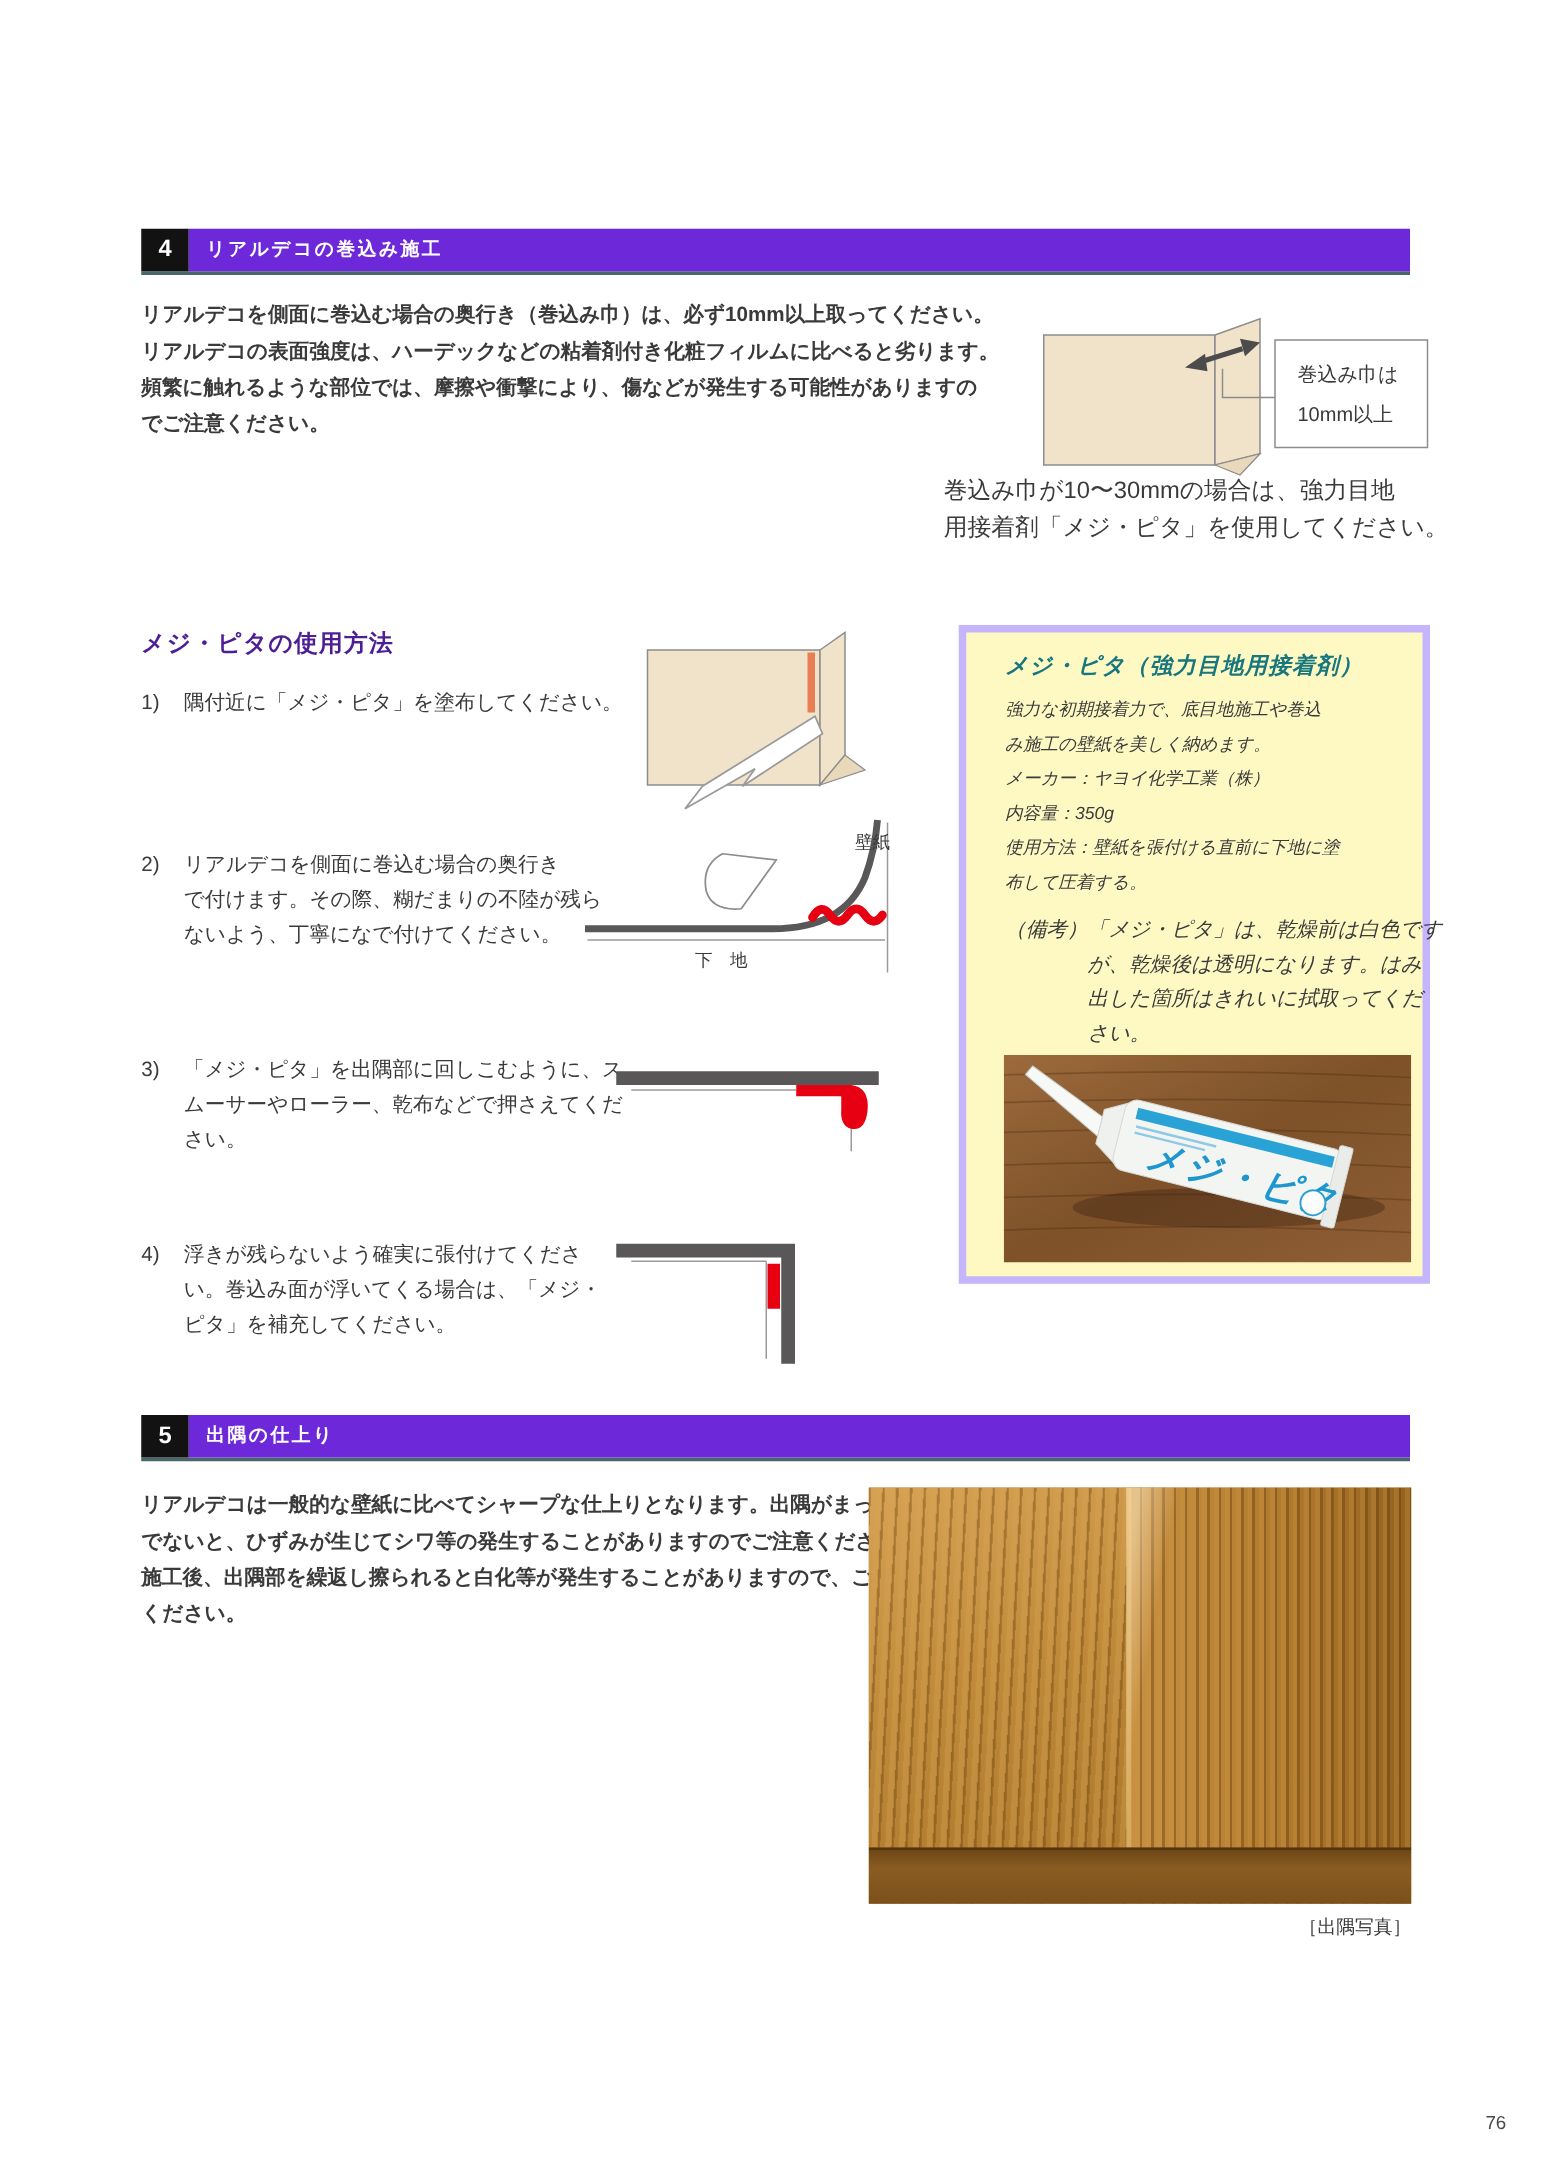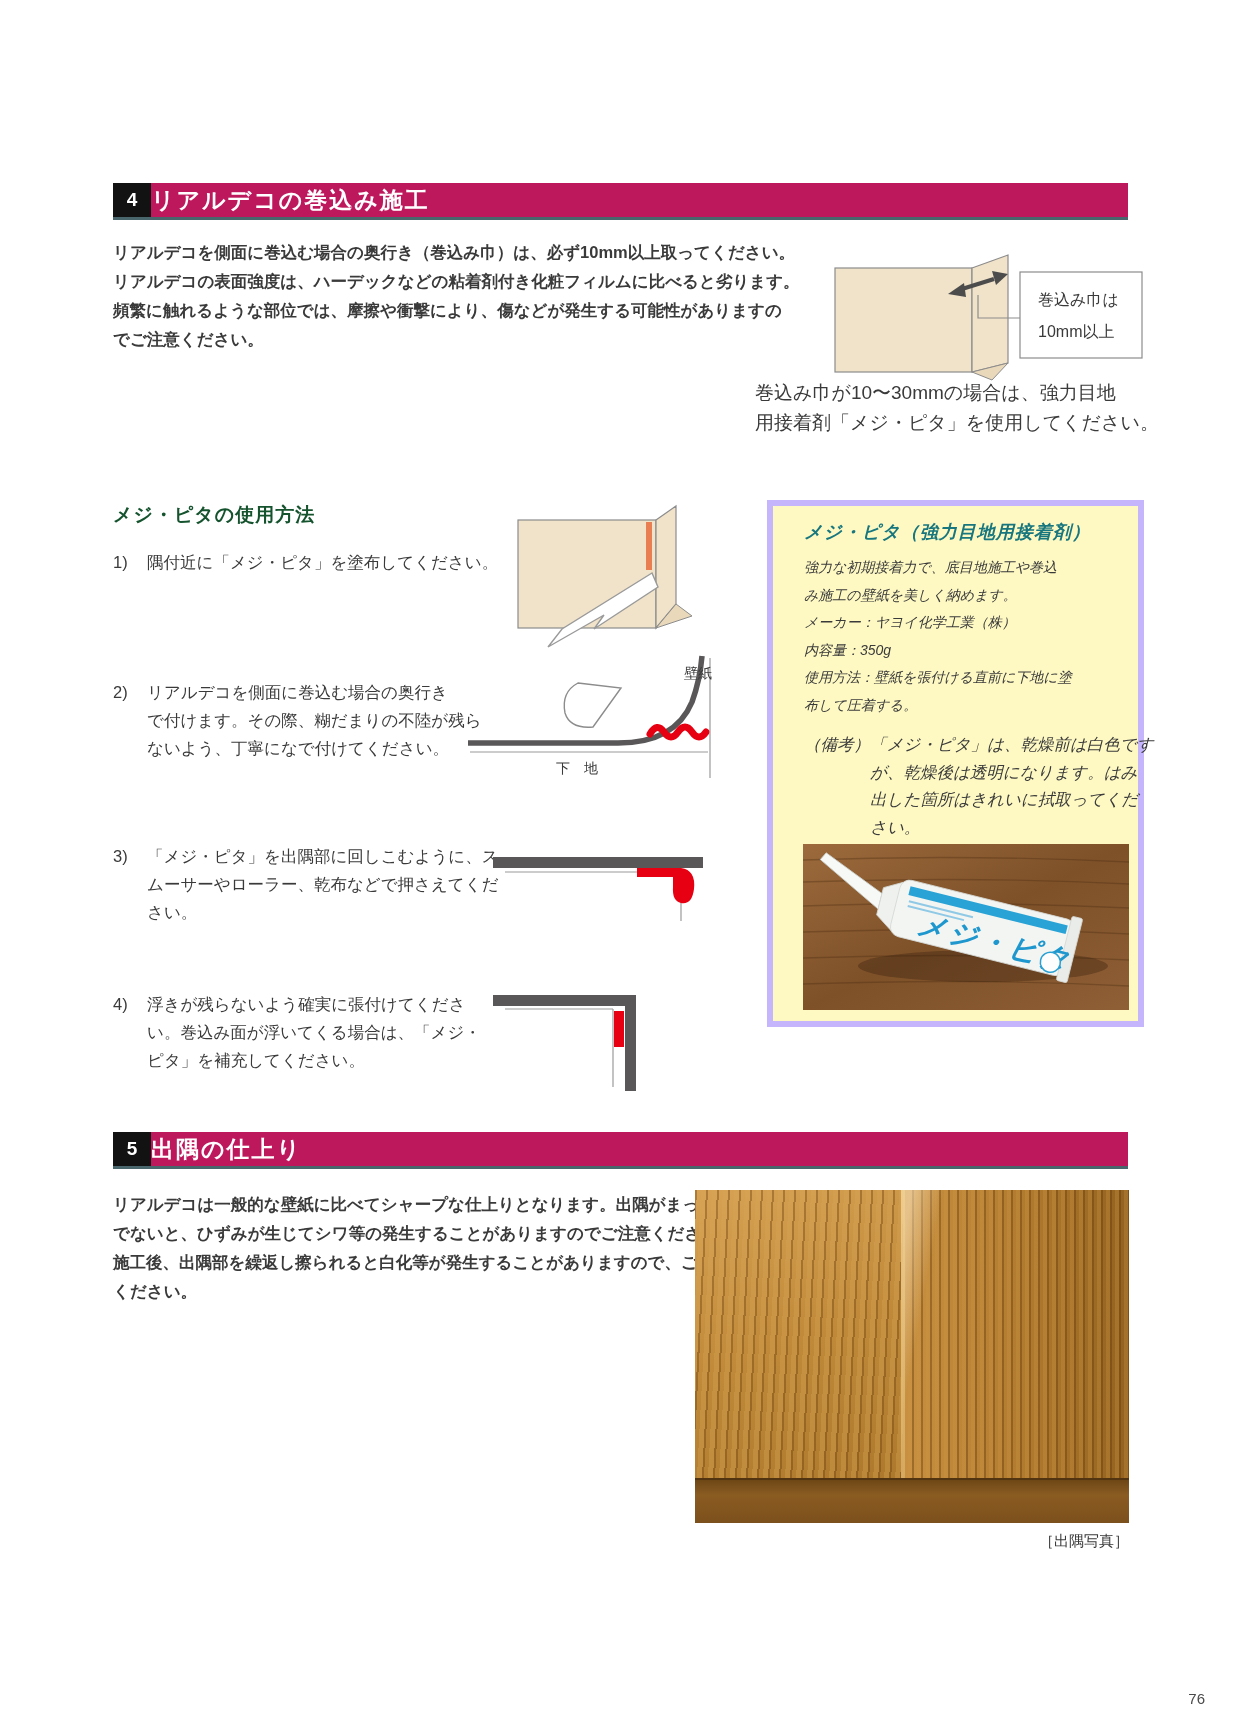--- a/index.html
+++ b/index.html
@@ -3,26 +3,26 @@
 <meta charset="utf-8">
 <style>
   html,body{margin:0;padding:0;background:#ffffff;}
   #page{position:relative;width:1240px;height:1736px;background:#fff;overflow:hidden;
         font-family:"Liberation Sans","DejaVu Sans",sans-serif;color:#3a3a3a;}
   .abs{position:absolute;}
   
   .hdr{display:flex;height:34px;border-bottom:3px solid #48666c;}
   .hdr-num{width:38px;background:#121212;color:#fff;font-size:19px;font-weight:bold;
            display:flex;align-items:center;justify-content:center;}
-  .hdr-bar{flex:1;background:#be185d;color:#fff;font-size:23px;font-weight:bold;
-           line-height:34px;letter-spacing:2px;}
+  .hdr-bar{flex:1;background:#6d28d9;color:#fff;font-size:15px;font-weight:bold;
+           line-height:34px;padding-left:14px;letter-spacing:2px;}
   
   .para .tl{white-space:pre;font-size:16.5px;line-height:29px;font-weight:bold;}
   .cap .tl{white-space:pre;font-size:19px;line-height:30px;}
-  .teal-h{color:#14532d;font-size:19px;font-weight:bold;letter-spacing:1px;}
+  .teal-h{color:#4c1d95;font-size:19px;font-weight:bold;letter-spacing:1px;}
   
   .step{display:flex;}
   .step-no{width:34px;flex:none;font-size:16.5px;line-height:28px;}
   .step-body .tl{white-space:pre;font-size:16.5px;line-height:28px;}
   
   #product-box{border:6px solid #c4b5fd;background:#fef9c3;font-style:italic;}
   #pb-title{position:absolute;left:31px;top:14px;font-size:18px;font-weight:bold;color:#17767e;letter-spacing:1px;}
   #pb-body{position:absolute;left:31px;top:48px;}
   #pb-body .tl{white-space:pre;font-size:14px;line-height:27.5px;}
   #pb-note{position:absolute;left:31px;top:225px;}

